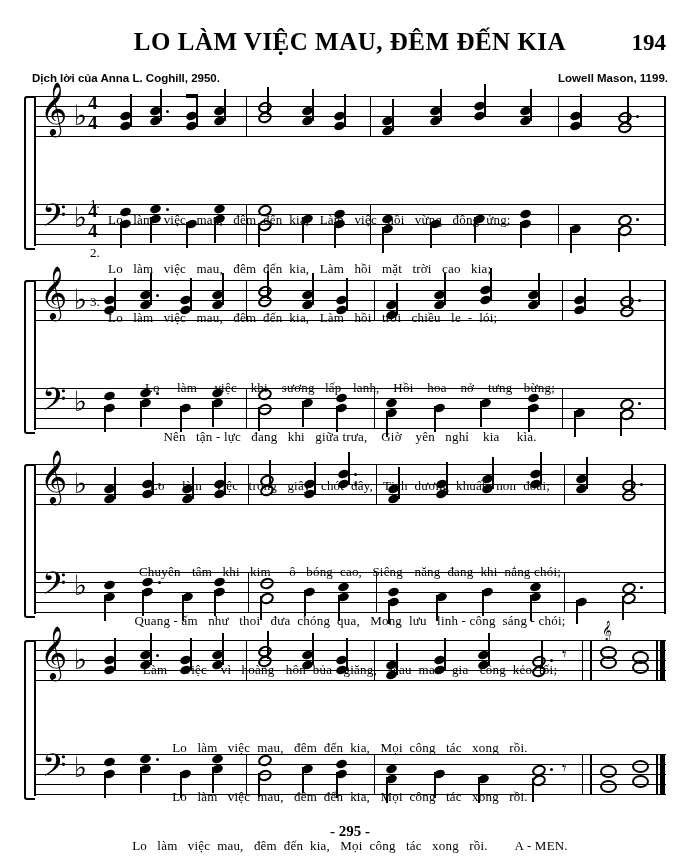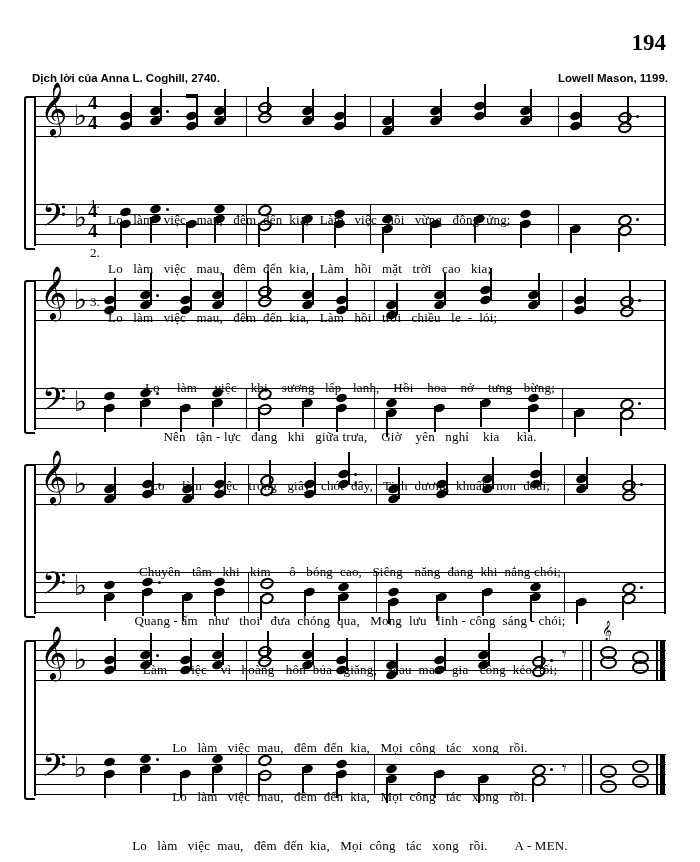--- a/index.html
+++ b/index.html
@@ -227,22 +227,23 @@
     font-family: "Liberation Serif", serif;
     font-weight: bold;
     font-size: 15px;
   }
 </style>
 </head>
 <body>
 
 <div class="page">
 
+  <div class="title">LO LÀM VIỆC MAU, ĐÊM ĐẾN KIA</div>
   <div class="hymn-number">194</div>
-  <div class="credit-left">Dịch lời của Anna L. Coghill, 2740.</div>
+  <div class="credit-left">Dịch lời của Anna L. Coghill, 2950.</div>
   <div class="credit-right">Lowell Mason, 1199.</div>
 
   <div class="system" style="top:96px;">
     <div class="brace" style="top:0px; height:150px;"></div>
     <div class="sysbar-left" style="left:0px; top:0px; height:150px;"></div>
     <div class="sysbar-right" style="left:630px; top:0px; height:150px;"></div>
 
     <div class="staff" style="position:absolute; top:0px; height:42px;">
       <div class="line"></div>
         <div class="line"></div>
@@ -762,13 +763,14 @@
       <div class="note hollow" style="left:566px; top:26px; width:13px; height:9px; transform:none; border-radius:50%;"></div>
       <div class="note hollow" style="left:566px; top:11px; width:13px; height:9px; transform:none; border-radius:50%;"></div>
       <div class="note hollow" style="left:598px; top:21px; width:13px; height:9px; transform:none; border-radius:50%;"></div>
       <div class="note hollow" style="left:598px; top:6px; width:13px; height:9px; transform:none; border-radius:50%;"></div>
       <div class="final-bar-thin" style="left:556px; top:0; height:41px;"></div>
       <div class="final-bar-thin" style="left:622px; top:0; height:41px;"></div>
       <div class="final-bar-thick" style="left:626px; top:0; height:41px;"></div>
     </div>
   </div>
 
+  <div class="footer">- 295 -</div>
 </div>
 
 </body></html>

